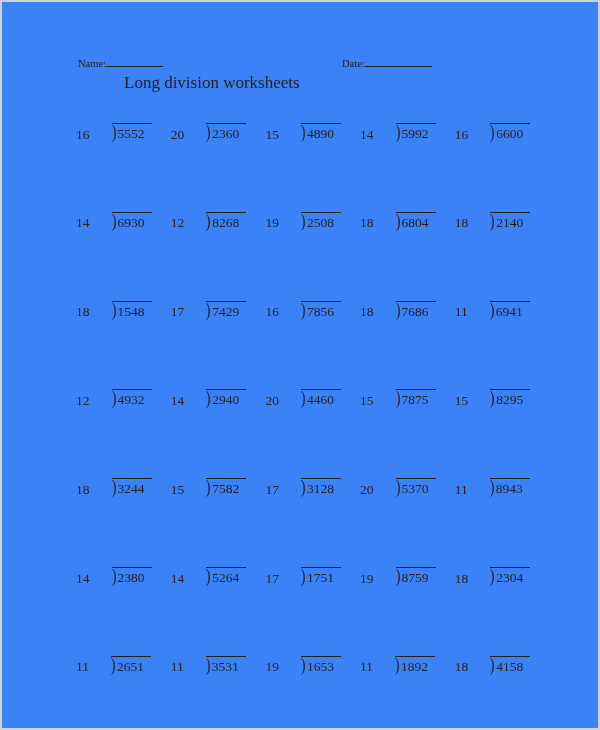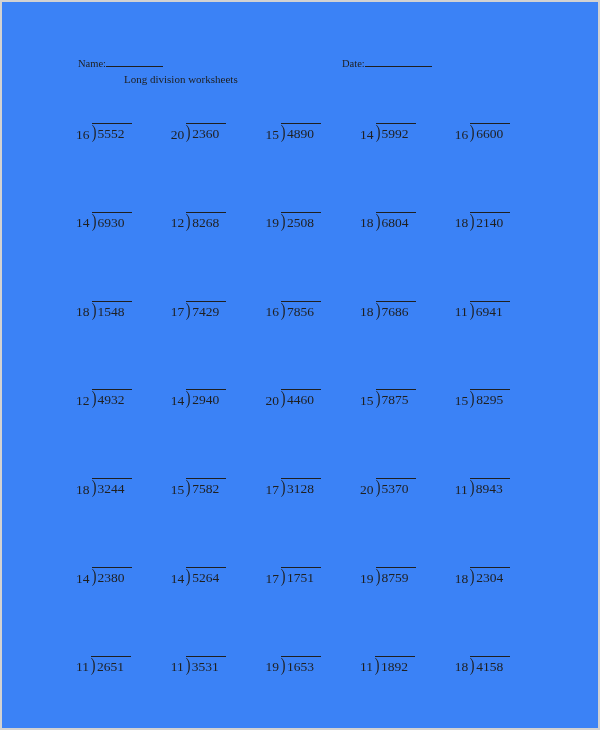--- a/index.html
+++ b/index.html
@@ -32,38 +32,39 @@
     border-bottom: 1.6px solid #1f1f1f;
     height: 9px;
     vertical-align: baseline;
   }
   .name-blank { width: 57px; }
   .date-blank { width: 67px; }
   .title {
     position: absolute;
     left: 122px;
     top: 71px;
-    font-size: 11px;
+    font-size: 17px;
     white-space: nowrap;
   }
   
   .problems {
     position: absolute;
     left: 74px;
     top: 121px;
     display: grid;
     grid-template-columns: repeat(5, 94.7px);
     grid-auto-rows: 88.8px;
   }
   .problem {
     display: flex;
     align-items: flex-start;
     white-space: nowrap;
     font-size: 13.5px;
     line-height: 15px;
+    gap: 20px;
   }
   .divisor {
     margin-top: 3.6px;
     margin-right: 2px;
   }
   .bracket {
     display: flex;
     border-top: 1.7px solid #1f1f1f;
     padding: 2px 7px 0 0;
   }

